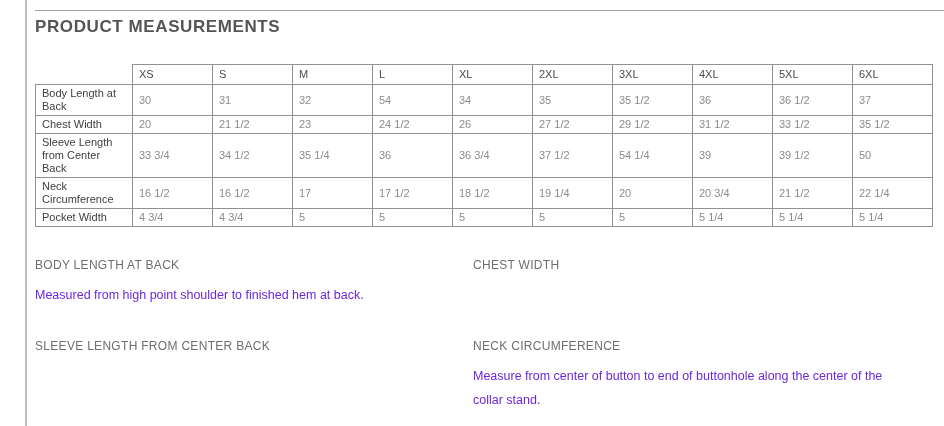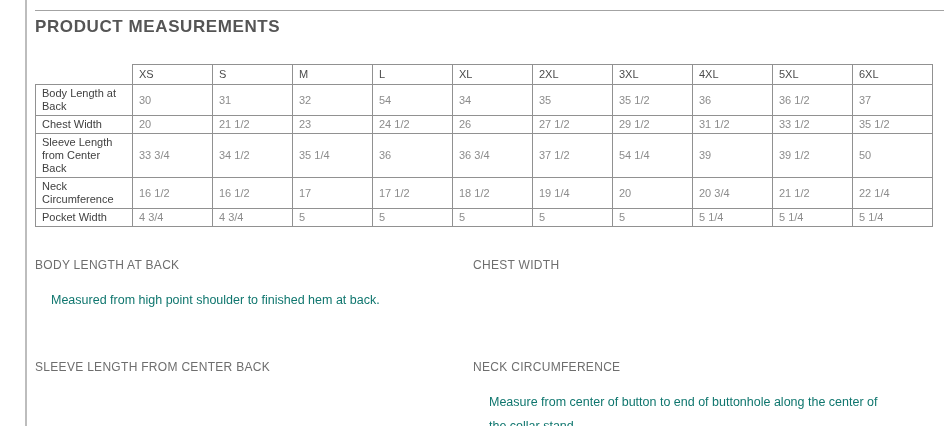--- a/index.html
+++ b/index.html
@@ -64,24 +64,24 @@
     margin-top: 31px;
   }
   .def-block h3 {
     margin: 0 0 11px 0;
     font-size: 12px;
     font-weight: normal;
     letter-spacing: 0.3px;
     color: #6e6e6e;
   }
   .def-block p {
-    margin: 16px;
+    margin: 0;
     font-size: 12.5px;
     line-height: 24px;
-    color: #0f766e;
+    color: #6d28d9;
     max-width: 418px;
   }
 </style>
 </head>
 <body>
 
 <div class="page">
   <div class="left-rule"></div>
 
   <div class="content">

